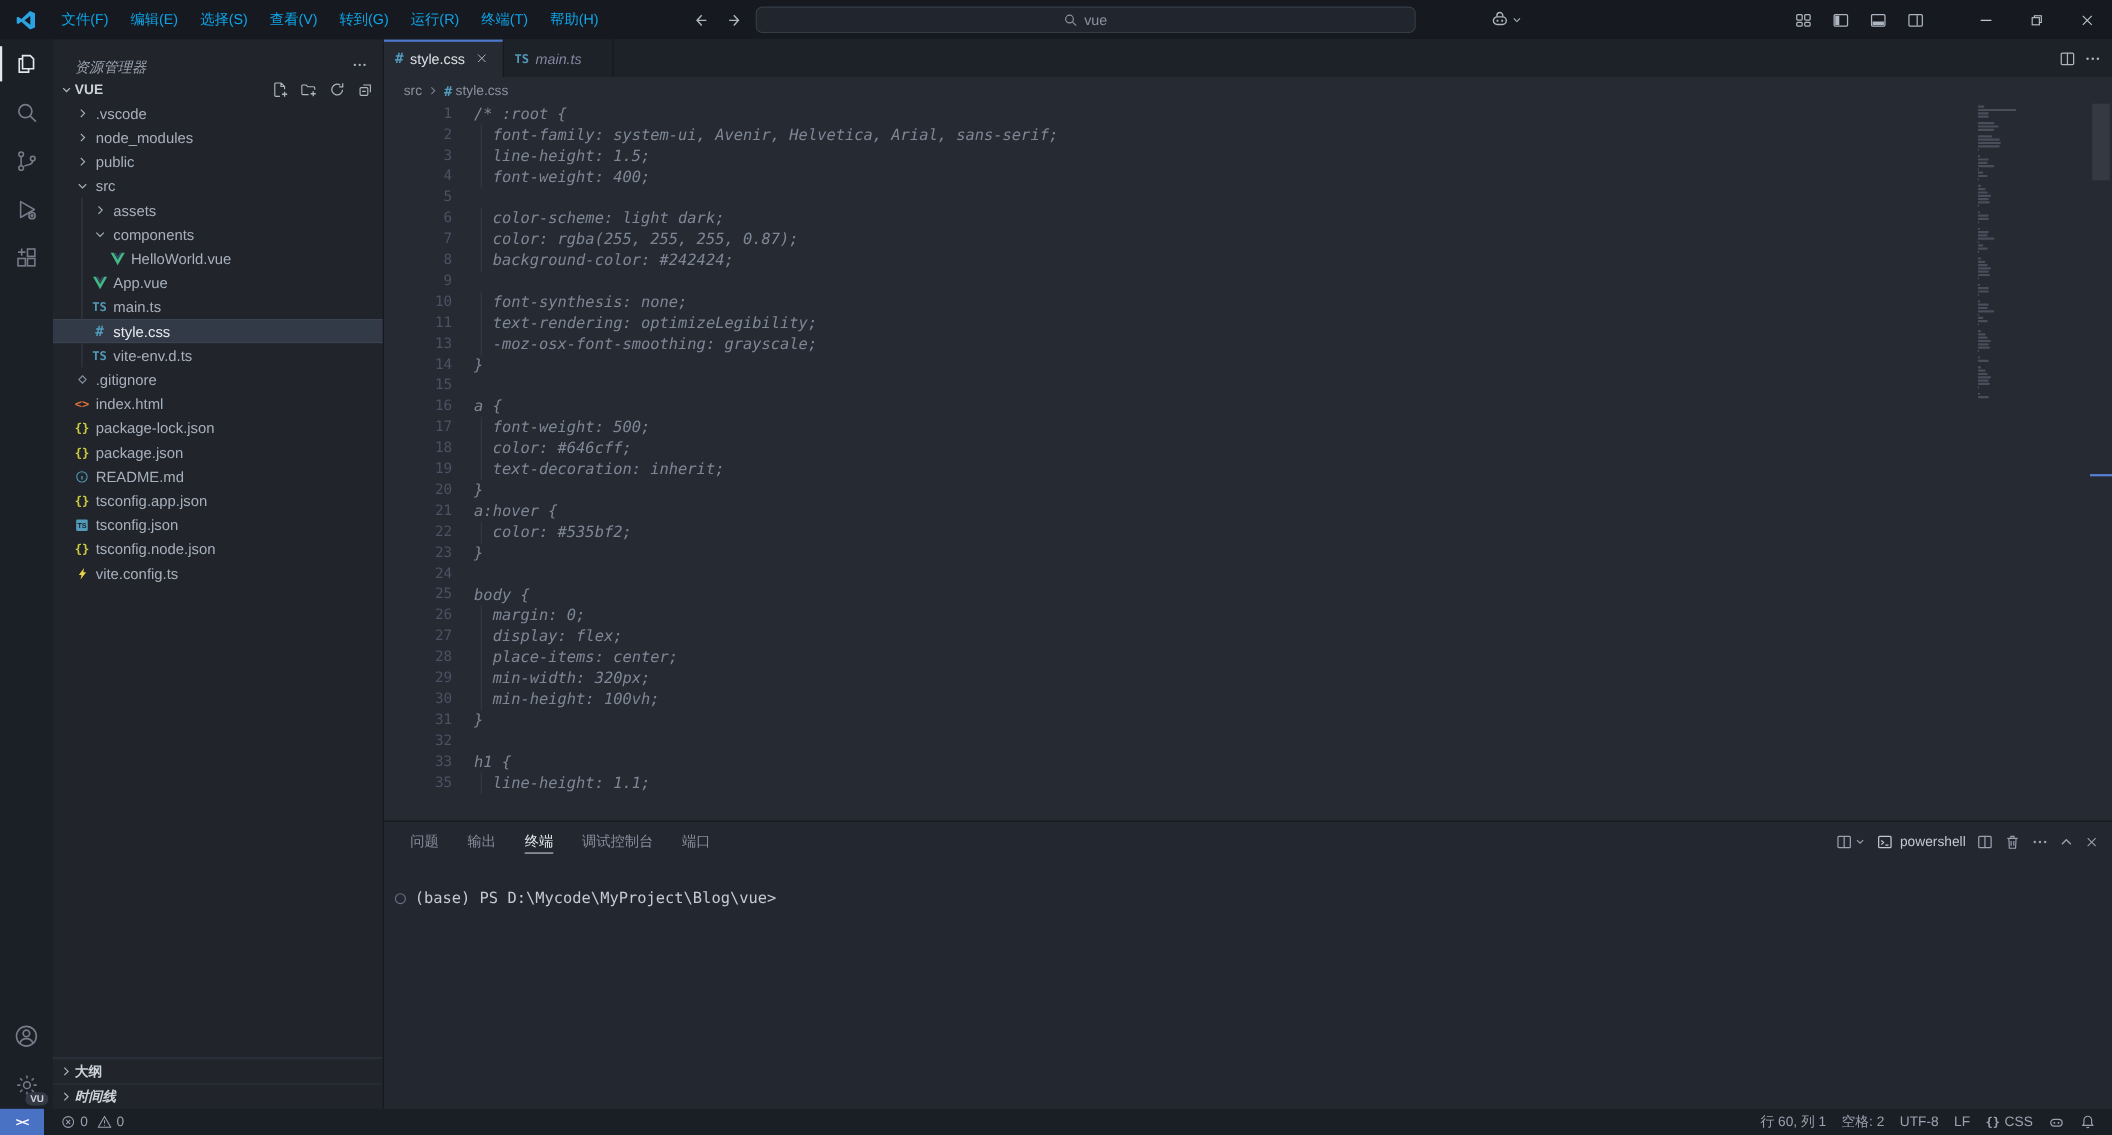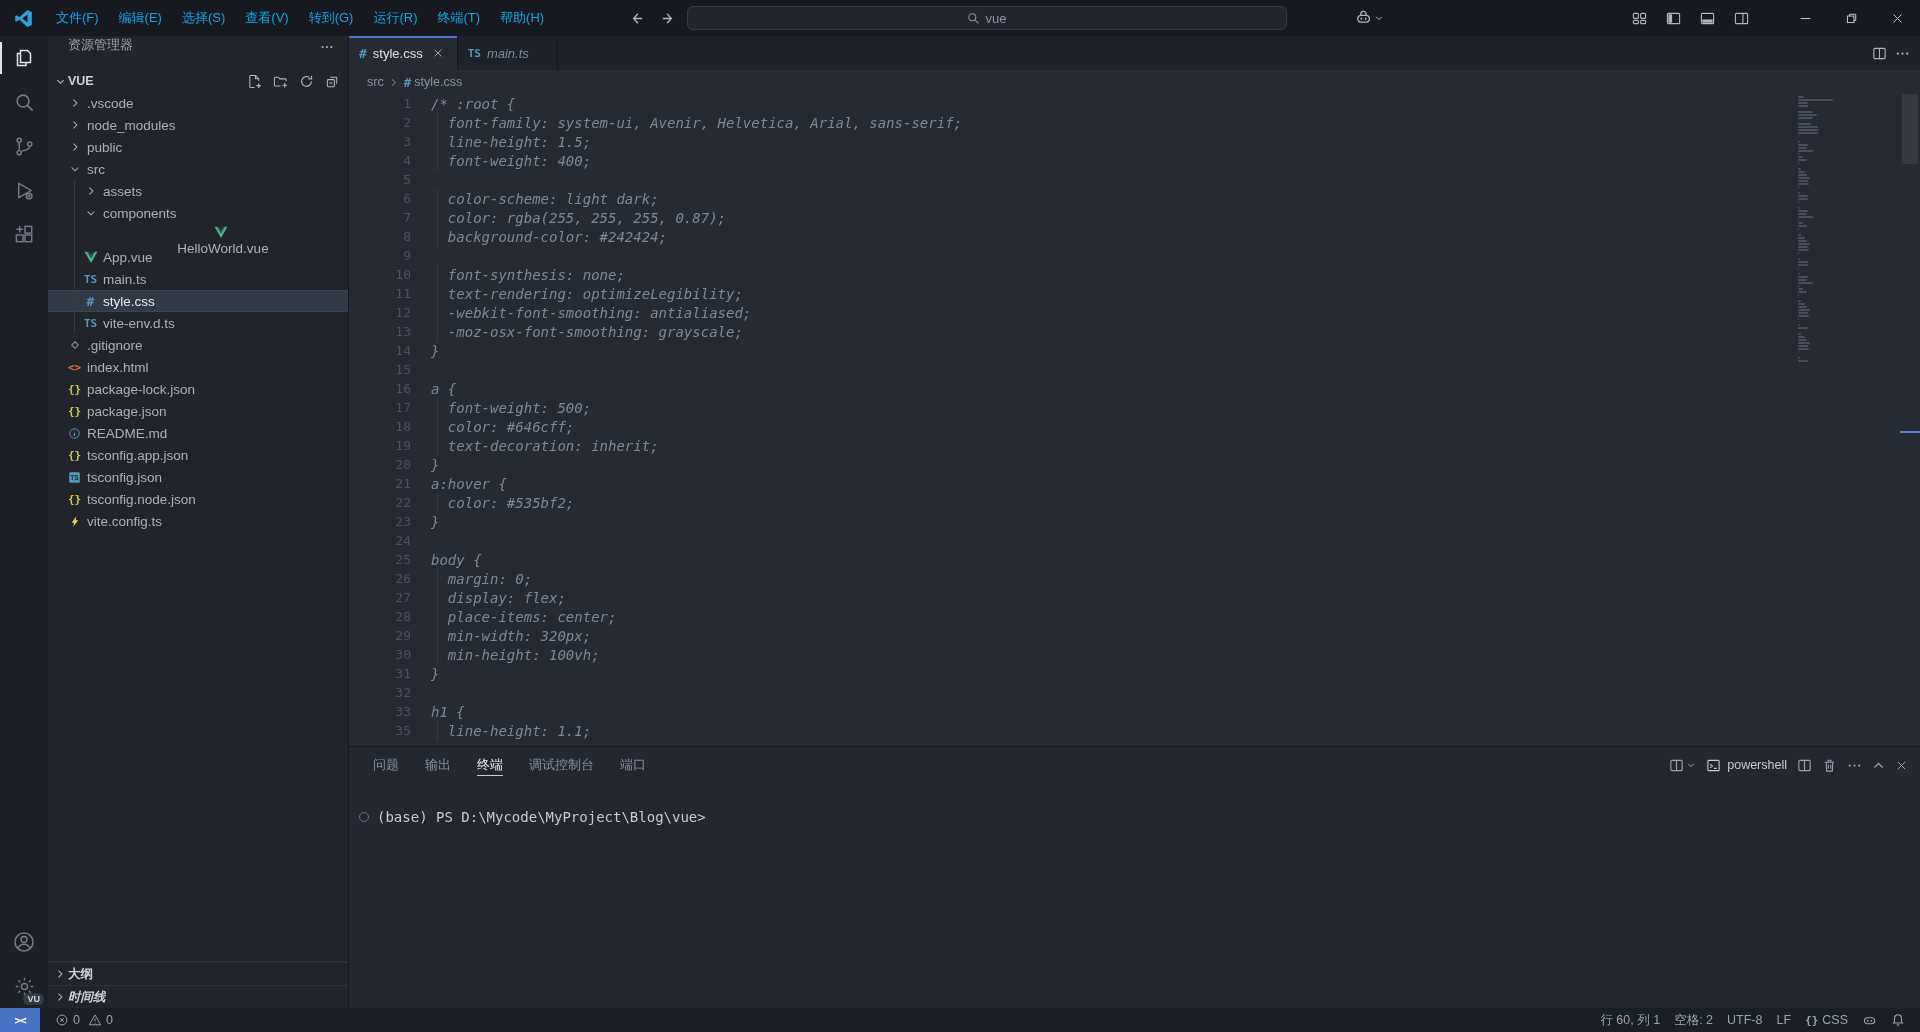--- a/index.html
+++ b/index.html
@@ -31,21 +31,21 @@
   .activitybar { width:48px; background:#1b1f26; display:flex; flex-direction:column; align-items:center; flex:0 0 48px; }
   .act-item { width:48px; height:44px; display:flex; align-items:center; justify-content:center; color:#747c89; position:relative; }
   .act-item.active { color:#e3e6eb; }
   .act-item.active::before { content:""; position:absolute; left:0; top:6px; bottom:6px; width:2px; background:#e3e6eb; }
   .act-spacer { flex:1; }
   .act-badge { position:absolute; right:4px; bottom:3px; background:#343a45; color:#cdd3dc; font-size:9px;
     padding:1px 4px; border-radius:8px; font-weight:bold; }
 
   
   .sidebar { width:300px; background:#21252b; display:flex; flex-direction:column; flex:0 0 300px; }
-  .sb-title-row { height:34px; display:flex; align-items:flex-start; padding:0 10px 0 20px; color:#9aa2af; }
+  .sb-title-row { height:34px; display:flex; align-items:flex-end; padding:0 10px 0 20px; color:#9aa2af;font-style:italic; }
   .sb-title-row .grow, .grow { flex:1; }
   .sb-more { width:22px; height:22px; display:flex; align-items:center; justify-content:center; color:#aeb5c0; }
   .sb-section { height:22px; display:flex; align-items:center; padding:0 6px 0 4px; color:#cdd3dc; font-weight:bold; font-size:12.5px; }
   .sb-section .chev { width:16px; height:16px; display:flex; align-items:center; justify-content:center; color:#aeb5c0; }
   .sb-actions { display:flex; gap:6px; }
   .sb-act { width:20px; height:20px; display:flex; align-items:center; justify-content:center; color:#aeb5c0; }
   .tree { flex:1; position:relative; overflow:hidden; }
   .tree-row { height:22px; display:flex; align-items:center; color:#a8b0bd; font-size:13.5px; cursor:default; white-space:nowrap; }
   .tree-row.selected { background:#323947; color:#e8ebf0; box-shadow:inset 0 1px 0 rgba(255,255,255,.05), inset 0 -1px 0 rgba(255,255,255,.05); }
   .slot { width:17px; height:16px; display:flex; align-items:center; justify-content:center; flex:0 0 17px; margin-right:4px; }
@@ -365,21 +365,21 @@
             <span>assets</span>
           </div>
           <div class="tree-row" style="padding-left: 34px;">
             <span class="slot">
               <svg width="12" height="12" viewBox="0 0 16 16" fill="none" stroke="currentColor" stroke-width="1.4">
                 <path d="m3.5 6 4.5 4.5L12.5 6"></path>
               </svg>
             </span>
             <span>components</span>
           </div>
-          <div class="tree-row" style="padding-left: 50px; flex-direction: column;">
+          <div class="tree-row" style="padding-left: 50px;">
             <span class="slot">
               <svg width="14" height="13" viewBox="0 0 24 22">
                 <path fill="var(--vue-green)" d="M1 1h4.6L12 11.8 18.4 1H23L12 20.5z"></path>
                 <path fill="#35495e" d="M5.6 1h3.2L12 6.6 15.2 1h3.2L12 12.2z"></path>
               </svg>
             </span>
             <span>HelloWorld.vue</span>
           </div>
           <div class="tree-row" style="padding-left: 34px;">
             <span class="slot">
@@ -525,21 +525,20 @@
             <div class="code-line guided"><span class="ln">2</span><span class="ctext">  font-family: system-ui, Avenir, Helvetica, Arial, sans-serif;</span></div>
             <div class="code-line guided"><span class="ln">3</span><span class="ctext">  line-height: 1.5;</span></div>
             <div class="code-line guided"><span class="ln">4</span><span class="ctext">  font-weight: 400;</span></div>
             <div class="code-line"><span class="ln">5</span><span class="ctext"></span></div>
             <div class="code-line guided"><span class="ln">6</span><span class="ctext">  color-scheme: light dark;</span></div>
             <div class="code-line guided"><span class="ln">7</span><span class="ctext">  color: rgba(255, 255, 255, 0.87);</span></div>
             <div class="code-line guided"><span class="ln">8</span><span class="ctext">  background-color: #242424;</span></div>
             <div class="code-line"><span class="ln">9</span><span class="ctext"></span></div>
             <div class="code-line guided"><span class="ln">10</span><span class="ctext">  font-synthesis: none;</span></div>
             <div class="code-line guided"><span class="ln">11</span><span class="ctext">  text-rendering: optimizeLegibility;</span></div>
-            <div class="code-line guided"><span class="ln">12</span><span class="ctext">  -webkit-font-smoothing: antialiased;</span></div>
             <div class="code-line guided"><span class="ln">13</span><span class="ctext">  -moz-osx-font-smoothing: grayscale;</span></div>
             <div class="code-line"><span class="ln">14</span><span class="ctext">}</span></div>
             <div class="code-line"><span class="ln">15</span><span class="ctext"></span></div>
             <div class="code-line"><span class="ln">16</span><span class="ctext">a {</span></div>
             <div class="code-line guided"><span class="ln">17</span><span class="ctext">  font-weight: 500;</span></div>
             <div class="code-line guided"><span class="ln">18</span><span class="ctext">  color: #646cff;</span></div>
             <div class="code-line guided"><span class="ln">19</span><span class="ctext">  text-decoration: inherit;</span></div>
             <div class="code-line"><span class="ln">20</span><span class="ctext">}</span></div>
             <div class="code-line"><span class="ln">21</span><span class="ctext">a:hover {</span></div>
             <div class="code-line guided"><span class="ln">22</span><span class="ctext">  color: #535bf2;</span></div>

